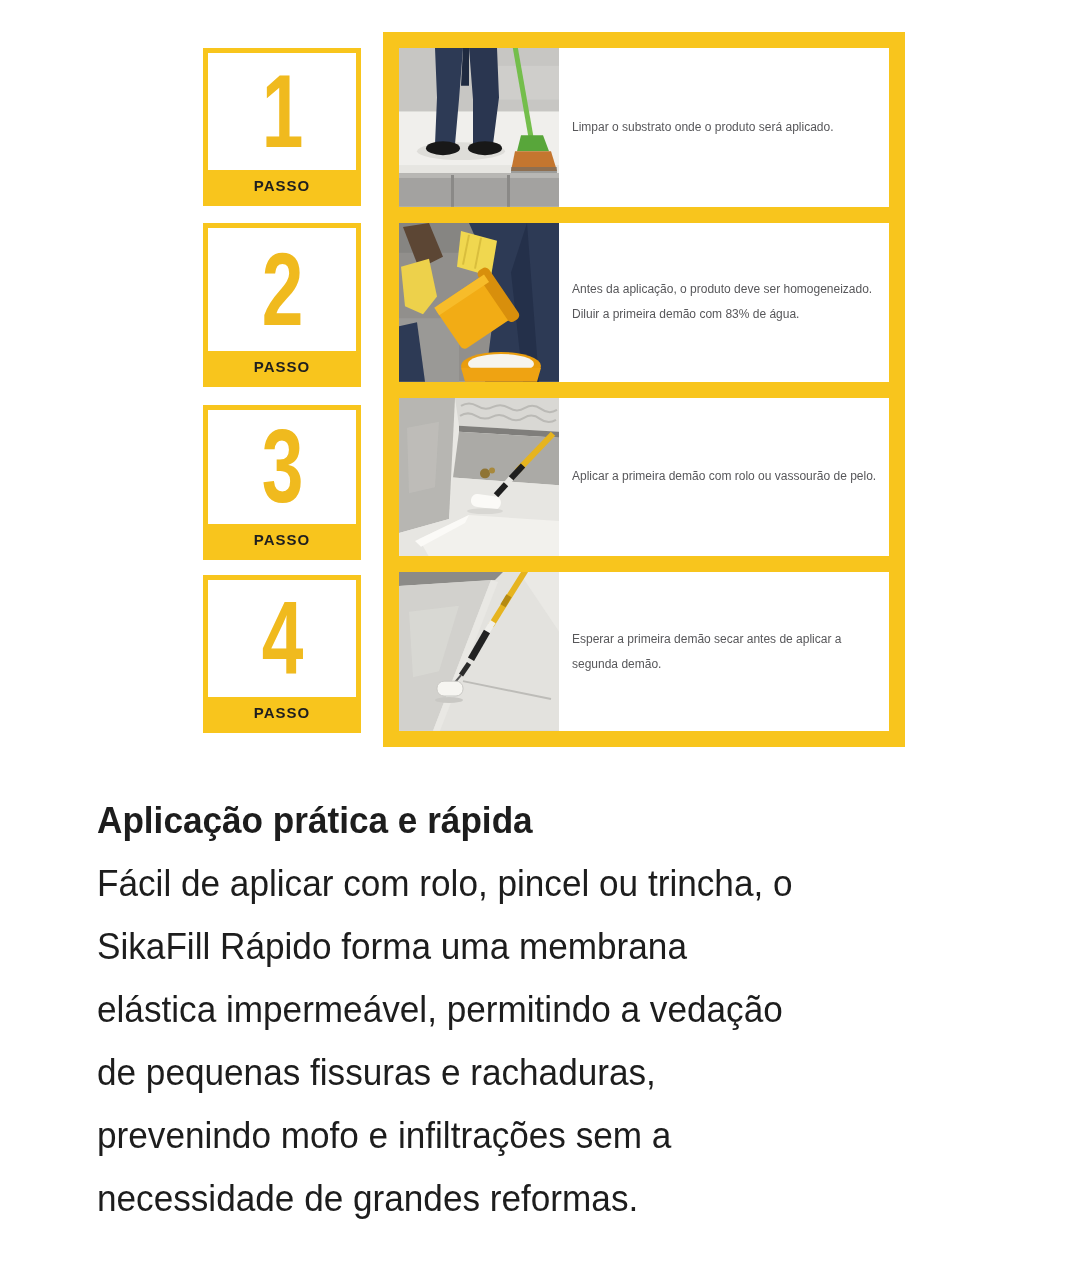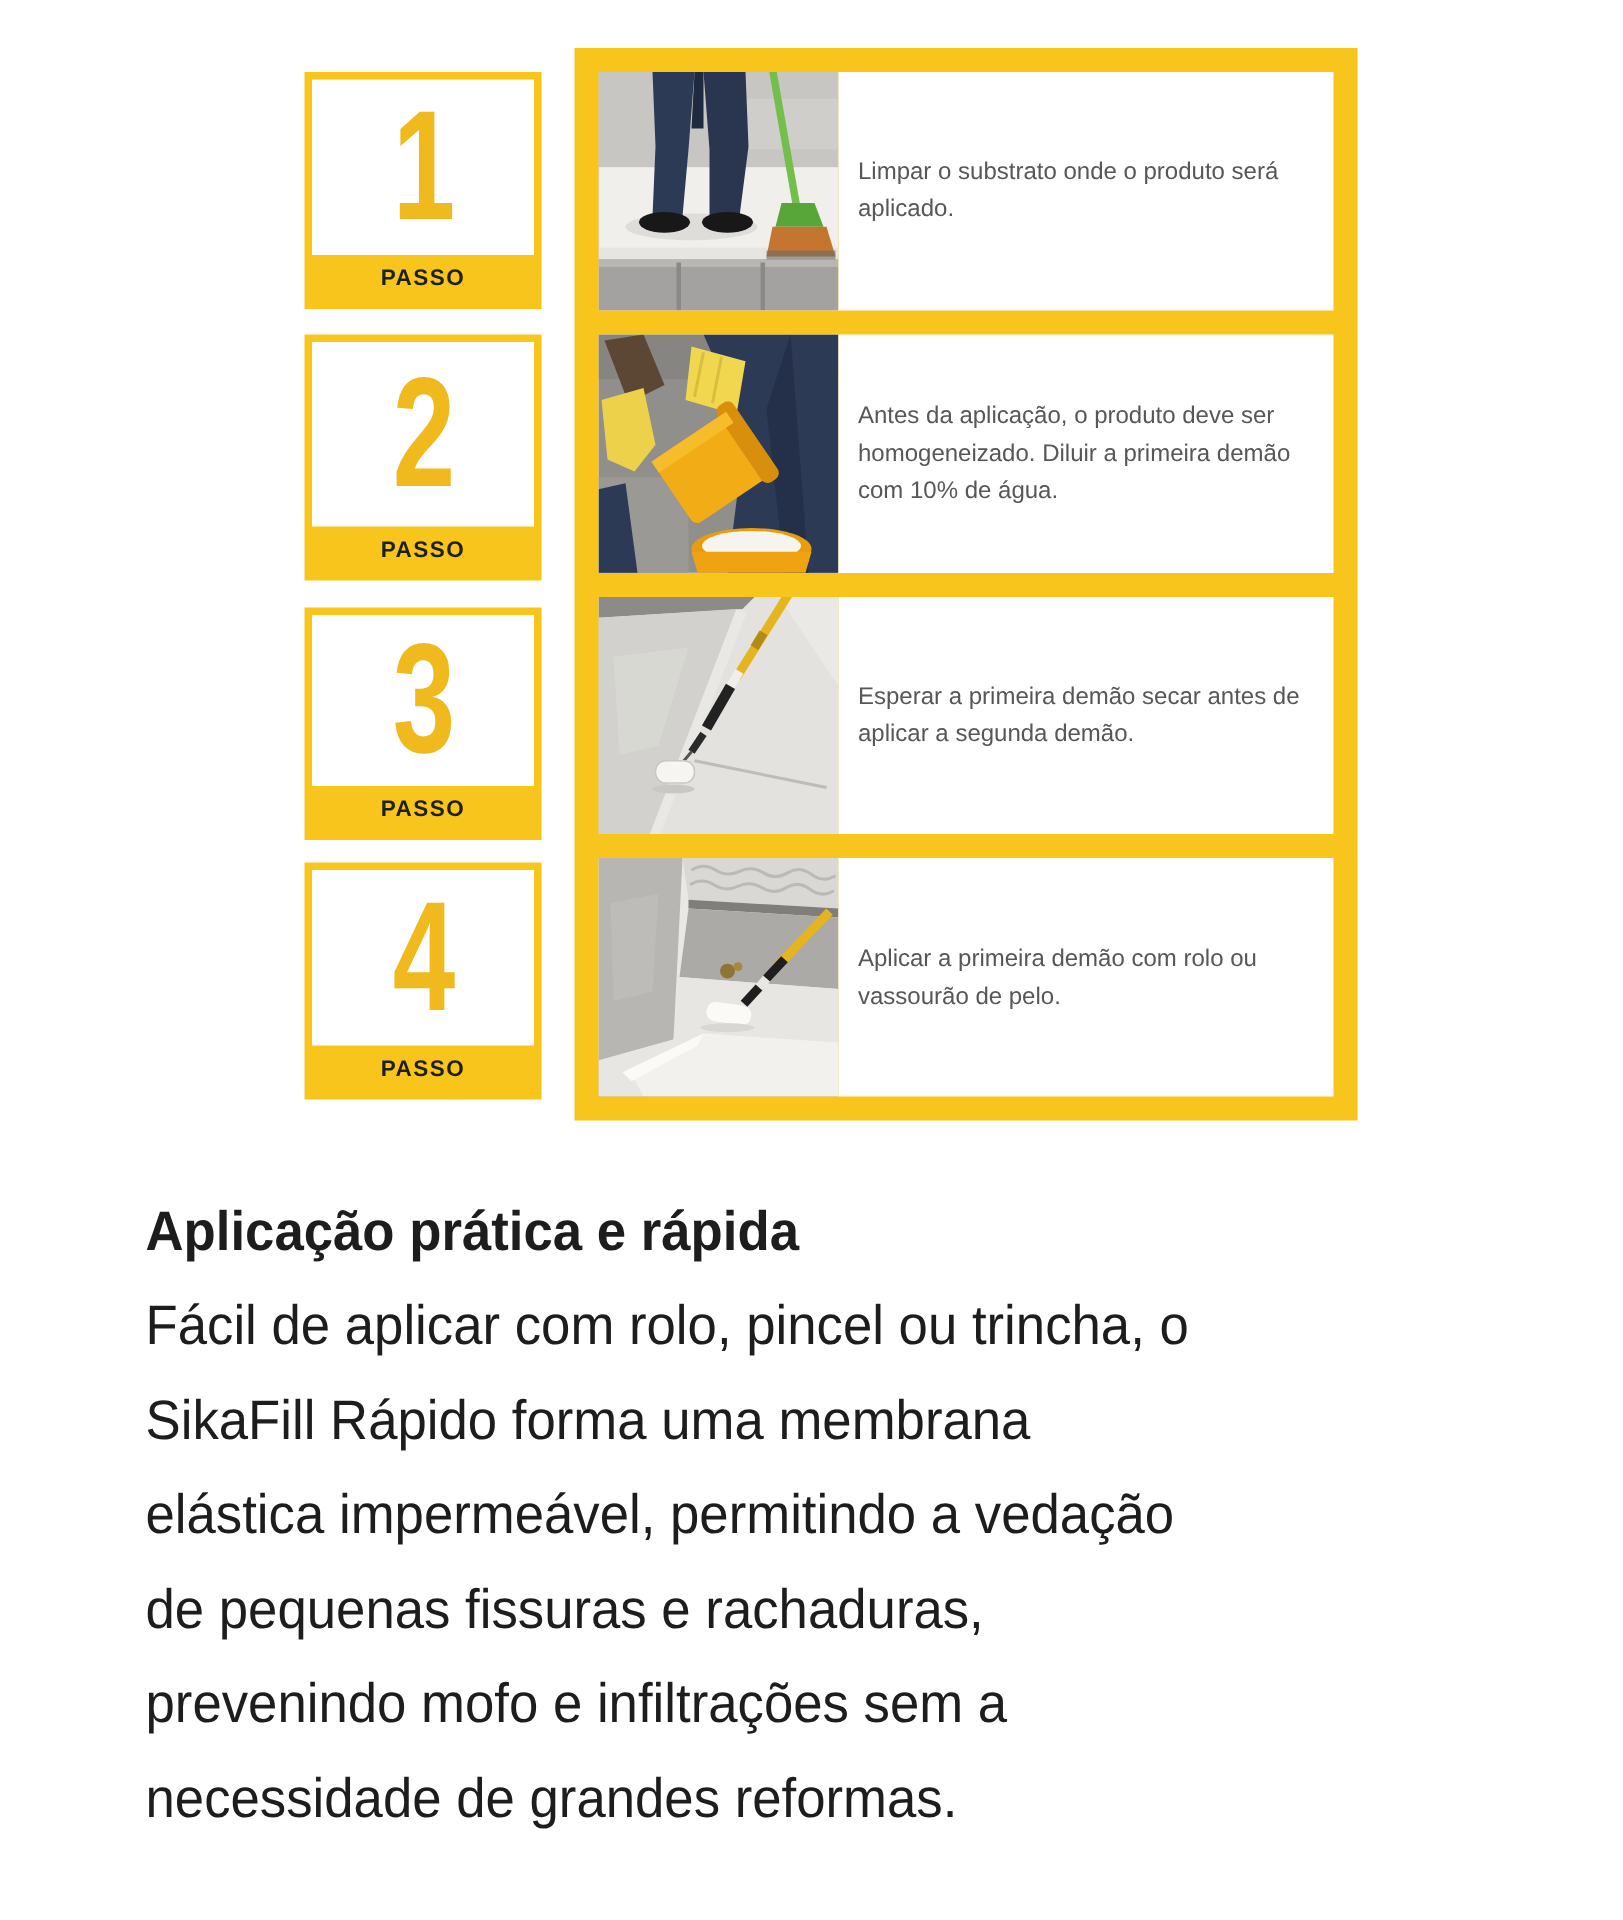--- a/index.html
+++ b/index.html
@@ -32,21 +32,21 @@
     background:#F8C51D;box-sizing:border-box;padding:16px;
     display:flex;flex-direction:column;gap:16px;
   }
   .row{flex:1;display:flex;min-height:0;}
   .photo{width:160px;flex:0 0 160px;overflow:hidden;background:#cfcecb;}
   .photo svg{display:block;width:100%;height:100%;}
   .caption-area{
     flex:1;background:#ffffff;display:flex;align-items:center;
     box-sizing:border-box;padding:0 6px 0 13px;
   }
-  .caption{margin:0;font-size:16px;line-height:25px;color:#57575A;}
+  .caption{margin:0;font-size:12px;line-height:25px;color:#57575A;}
   
   .bottom-text{
     position:absolute;left:97px;top:789px;width:1000px;
     transform:scaleX(0.95);transform-origin:left top;color:#1D1D1D;
   }
   .heading{font-size:37px;font-weight:bold;line-height:63px;}
   .body-text{font-size:37px;line-height:63px;white-space:pre-line;}
 </style>
 </head>
 <body>
@@ -129,46 +129,21 @@
             <rect x="44" y="62" width="60" height="52" rx="5" fill="#F2AC15"></rect>
             <rect x="98" y="56" width="13" height="62" rx="5" fill="#D88F0C"></rect>
             <rect x="44" y="62" width="60" height="9" fill="#F7BC2A"></rect>
           </g>
           <ellipse cx="102" cy="144" rx="40" ry="14" fill="#E99D0E"></ellipse>
           <ellipse cx="102" cy="142" rx="33" ry="10" fill="#F6F4EE"></ellipse>
           <path d="M62 146 L142 146 L138 160 L66 160 Z" fill="#EFA312"></path>
         </svg>
       </div>
       <div class="caption-area">
-        <p class="caption">Antes da aplicação, o produto deve ser homogeneizado. Diluir a primeira demão com 10% de água.</p>
-      </div>
-    </div>
-
-    <div class="row">
-      <div class="photo">
-        <svg viewBox="0 0 160 160" preserveAspectRatio="none" aria-hidden="true">
-          <rect width="160" height="160" fill="#E3E2DE"></rect>
-          <path d="M120 0 L160 0 L160 60 Z" fill="#EAE9E5"></path>
-          <path d="M0 0 L104 0 L96 8 L0 14 Z" fill="#8C8B88"></path>
-          <path d="M0 14 L92 8 L34 160 L0 160 Z" fill="#D2D1CD"></path>
-          <path d="M10 40 L60 34 L40 100 L14 106 Z" fill="#DAD9D5" opacity="0.8"></path>
-          <path d="M92 8 L99 10 L41 160 L34 160 Z" fill="#E9E8E4"></path>
-          <line x1="64" y1="110" x2="152" y2="128" stroke="#BDBCB8" stroke-width="2"></line>
-          <line x1="128" y1="-4" x2="92" y2="54" stroke="#E6B41F" stroke-width="6"></line>
-          <line x1="110" y1="24" x2="104" y2="34" stroke="#B58A12" stroke-width="6"></line>
-          <line x1="94" y1="50" x2="88" y2="60" stroke="#F0EFEB" stroke-width="6"></line>
-          <line x1="88" y1="60" x2="72" y2="88" stroke="#222222" stroke-width="7"></line>
-          <line x1="70" y1="92" x2="62" y2="104" stroke="#2A2A2A" stroke-width="5"></line>
-          <line x1="62" y1="104" x2="52" y2="116" stroke="#555555" stroke-width="2"></line>
-          <rect x="38" y="110" width="26" height="15" rx="7" fill="#F6F5F1" stroke="#C9C8C4"></rect>
-          <ellipse cx="50" cy="129" rx="14" ry="3" fill="#C9C8C4"></ellipse>
-        </svg>
-      </div>
-      <div class="caption-area">
-        <p class="caption">Esperar a primeira demão secar antes de aplicar a segunda demão.</p>
+        <p class="caption">Antes da aplicação, o produto deve ser homogeneizado. Diluir a primeira demão com 83% de água.</p>
       </div>
     </div>
 
     <div class="row">
       <div class="photo">
         <svg viewBox="0 0 160 160" preserveAspectRatio="none" aria-hidden="true">
           <rect width="160" height="160" fill="#E9E8E4"></rect>
           <path d="M0 0 L56 0 L50 122 L0 136 Z" fill="#B7B6B2"></path>
           <path d="M8 30 L40 24 L36 90 L10 96 Z" fill="#C0BFBB" opacity="0.7"></path>
           <path d="M56 0 L160 0 L160 34 L60 28 Z" fill="#D9D8D4"></path>
@@ -187,20 +162,45 @@
           <line x1="107" y1="87" x2="97" y2="98" stroke="#1E1E1E" stroke-width="6"></line>
           <rect x="72" y="98" width="30" height="13" rx="6" fill="#FBFAF7" transform="rotate(8 87 104)"></rect>
           <ellipse cx="86" cy="114" rx="18" ry="3" fill="#D8D7D3"></ellipse>
         </svg>
       </div>
       <div class="caption-area">
         <p class="caption">Aplicar a primeira demão com rolo ou vassourão de pelo.</p>
       </div>
     </div>
 
+    <div class="row">
+      <div class="photo">
+        <svg viewBox="0 0 160 160" preserveAspectRatio="none" aria-hidden="true">
+          <rect width="160" height="160" fill="#E3E2DE"></rect>
+          <path d="M120 0 L160 0 L160 60 Z" fill="#EAE9E5"></path>
+          <path d="M0 0 L104 0 L96 8 L0 14 Z" fill="#8C8B88"></path>
+          <path d="M0 14 L92 8 L34 160 L0 160 Z" fill="#D2D1CD"></path>
+          <path d="M10 40 L60 34 L40 100 L14 106 Z" fill="#DAD9D5" opacity="0.8"></path>
+          <path d="M92 8 L99 10 L41 160 L34 160 Z" fill="#E9E8E4"></path>
+          <line x1="64" y1="110" x2="152" y2="128" stroke="#BDBCB8" stroke-width="2"></line>
+          <line x1="128" y1="-4" x2="92" y2="54" stroke="#E6B41F" stroke-width="6"></line>
+          <line x1="110" y1="24" x2="104" y2="34" stroke="#B58A12" stroke-width="6"></line>
+          <line x1="94" y1="50" x2="88" y2="60" stroke="#F0EFEB" stroke-width="6"></line>
+          <line x1="88" y1="60" x2="72" y2="88" stroke="#222222" stroke-width="7"></line>
+          <line x1="70" y1="92" x2="62" y2="104" stroke="#2A2A2A" stroke-width="5"></line>
+          <line x1="62" y1="104" x2="52" y2="116" stroke="#555555" stroke-width="2"></line>
+          <rect x="38" y="110" width="26" height="15" rx="7" fill="#F6F5F1" stroke="#C9C8C4"></rect>
+          <ellipse cx="50" cy="129" rx="14" ry="3" fill="#C9C8C4"></ellipse>
+        </svg>
+      </div>
+      <div class="caption-area">
+        <p class="caption">Esperar a primeira demão secar antes de aplicar a segunda demão.</p>
+      </div>
+    </div>
+
   </div>
 
   <div class="bottom-text">
     <div class="heading">Aplicação prática e rápida</div>
     <div class="body-text">Fácil de aplicar com rolo, pincel ou trincha, o
 SikaFill Rápido forma uma membrana
 elástica impermeável, permitindo a vedação
 de pequenas fissuras e rachaduras,
 prevenindo mofo e infiltrações sem a
 necessidade de grandes reformas.</div>

